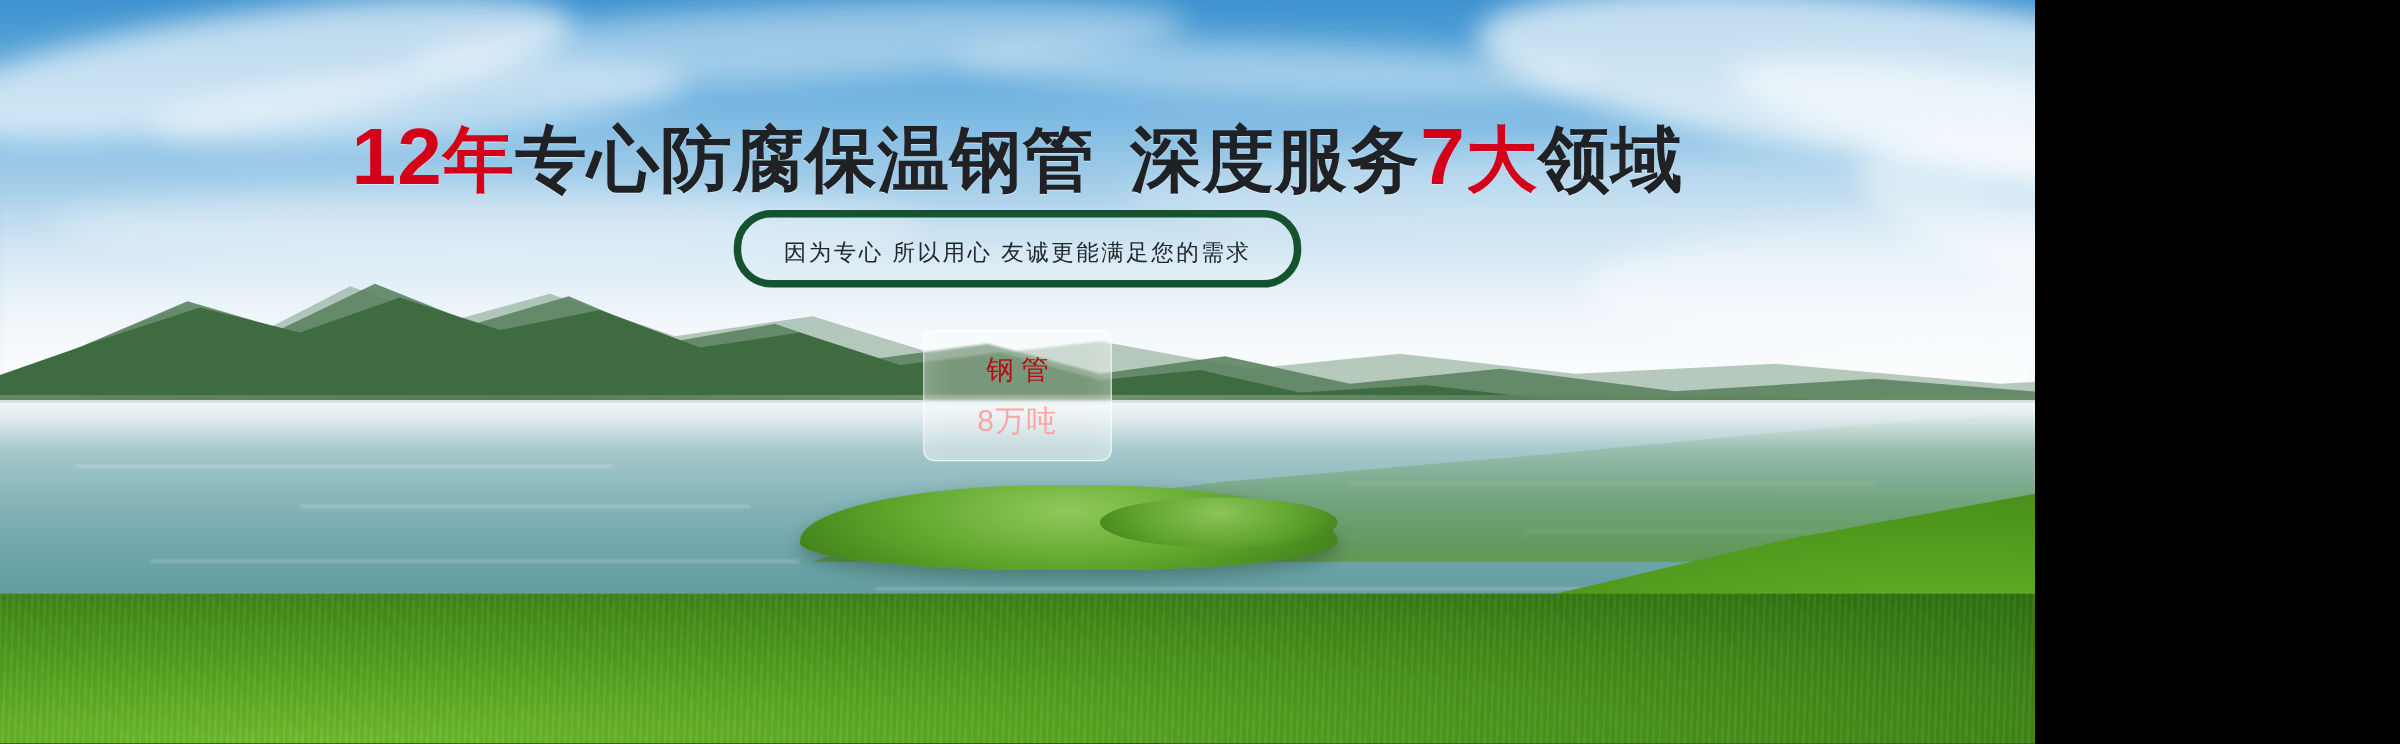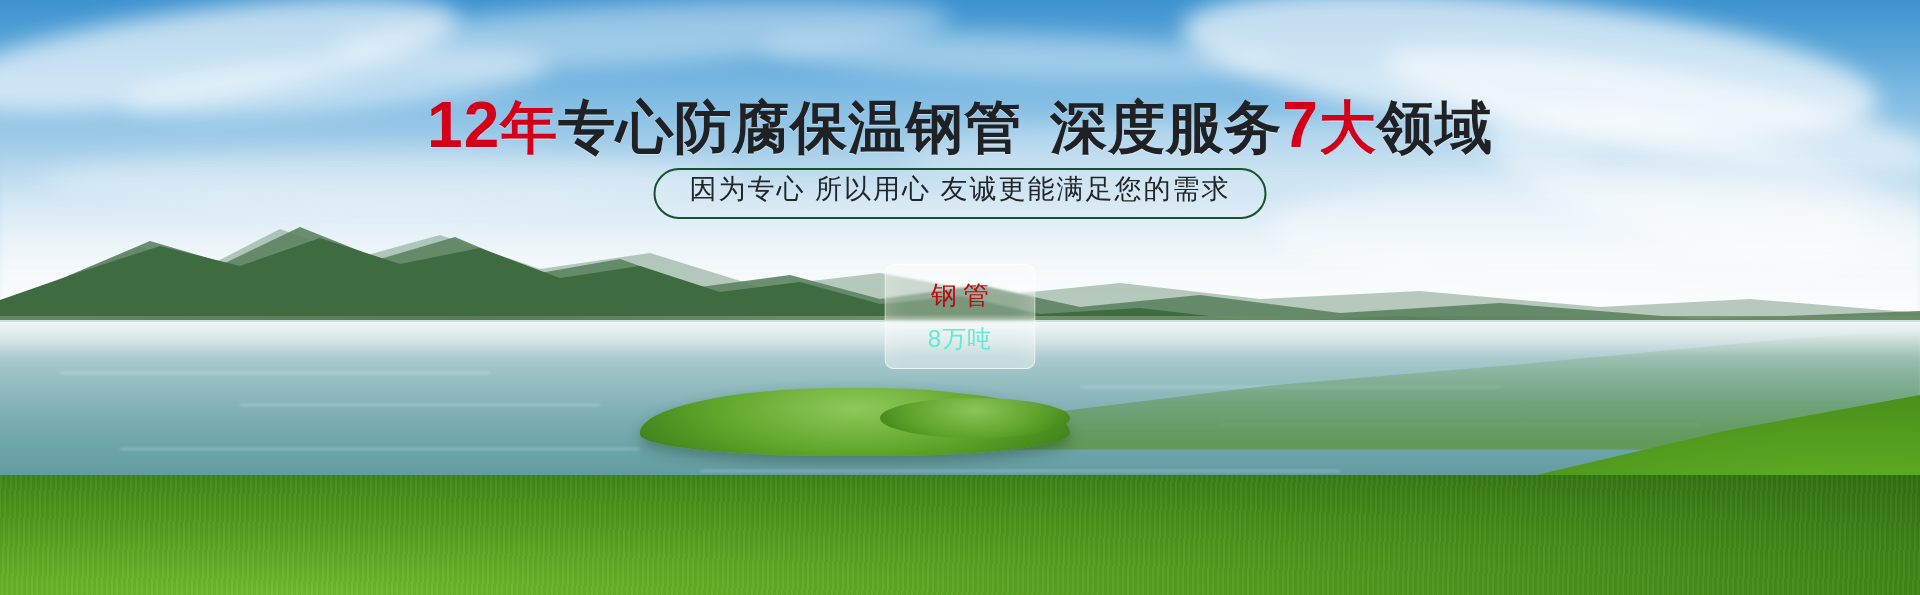--- a/index.html
+++ b/index.html
@@ -1,20 +1,20 @@
 <!DOCTYPE html>
 <html><head>
 <meta charset="utf-8">
 <style>
   * { margin:0; padding:0; box-sizing:border-box; }
   html, body { width:1920px; height:595px; overflow:hidden; background:#000; }
   body { font-family:"Liberation Sans", sans-serif; }
 
   .banner{
-    position:relative; width:1920px; height:595px; overflow:hidden;
+    position:relative; width:1628px; height:595px; overflow:hidden;
   }
 
   
   .sky{
     position:absolute; inset:0 0 46% 0;
     background:
       linear-gradient(to bottom,
         #3d92cf 0%,
         #59a5d8 14%,
         #7fbbe3 30%,
@@ -115,47 +115,47 @@
     color:#1f2124;
     text-shadow:0 1px 0 rgba(255,255,255,.45);
     white-space:nowrap;
   }
   .headline .red{ color:#d4001a; }
   .headline .num{ font-size:64px; }
   .headline .gap{ display:inline-block; width:28px; }
 
   .subpill{
     position:absolute; left:50%; top:168px; transform:translateX(-50%);
-    border:2px solid #14532d; border-radius:30px;
-    padding:1px 34px 10px;
-    font-size:27px; color:#21262a; letter-spacing:2px;
+    border:6px solid #14532d; border-radius:30px;
+    padding:16px 34px 10px;
+    font-size:18px; color:#21262a; letter-spacing:2px;
     white-space:nowrap;
     background:rgba(255,255,255,.06);
   }
 
   
   .cards{
     position:absolute; left:50%; top:264px; transform:translateX(-50%);
     display:flex; gap:22px;
   }
   .card{
     width:151px; height:105px;
     border:1px solid rgba(255,255,255,.75);
     border-radius:9px;
     background:rgba(255,255,255,.30);
     backdrop-filter:blur(1px);
     display:flex; flex-direction:column; align-items:center; justify-content:center;
     gap:10px;
     box-shadow:inset 0 0 26px rgba(255,255,255,.25);
   }
   .card .label{
-    font-size:26px; color:#b50d14; letter-spacing:6px; text-indent:6px; font-weight:500;
+    font-size:22px; color:#b50d14; letter-spacing:6px; text-indent:6px; font-weight:500;
   }
   .card .value{
-    font-size:24px; color:#5eead4; letter-spacing:1px; font-weight:500;
+    font-size:24px; color:#fca5a5; letter-spacing:1px; font-weight:500;
   }
   .card .value sup{ font-size:14px; vertical-align:super; }
 </style>
 </head>
 <body>
 
 <div class="banner">
 
   <div class="sky">
     <div class="cloud c1"></div>

